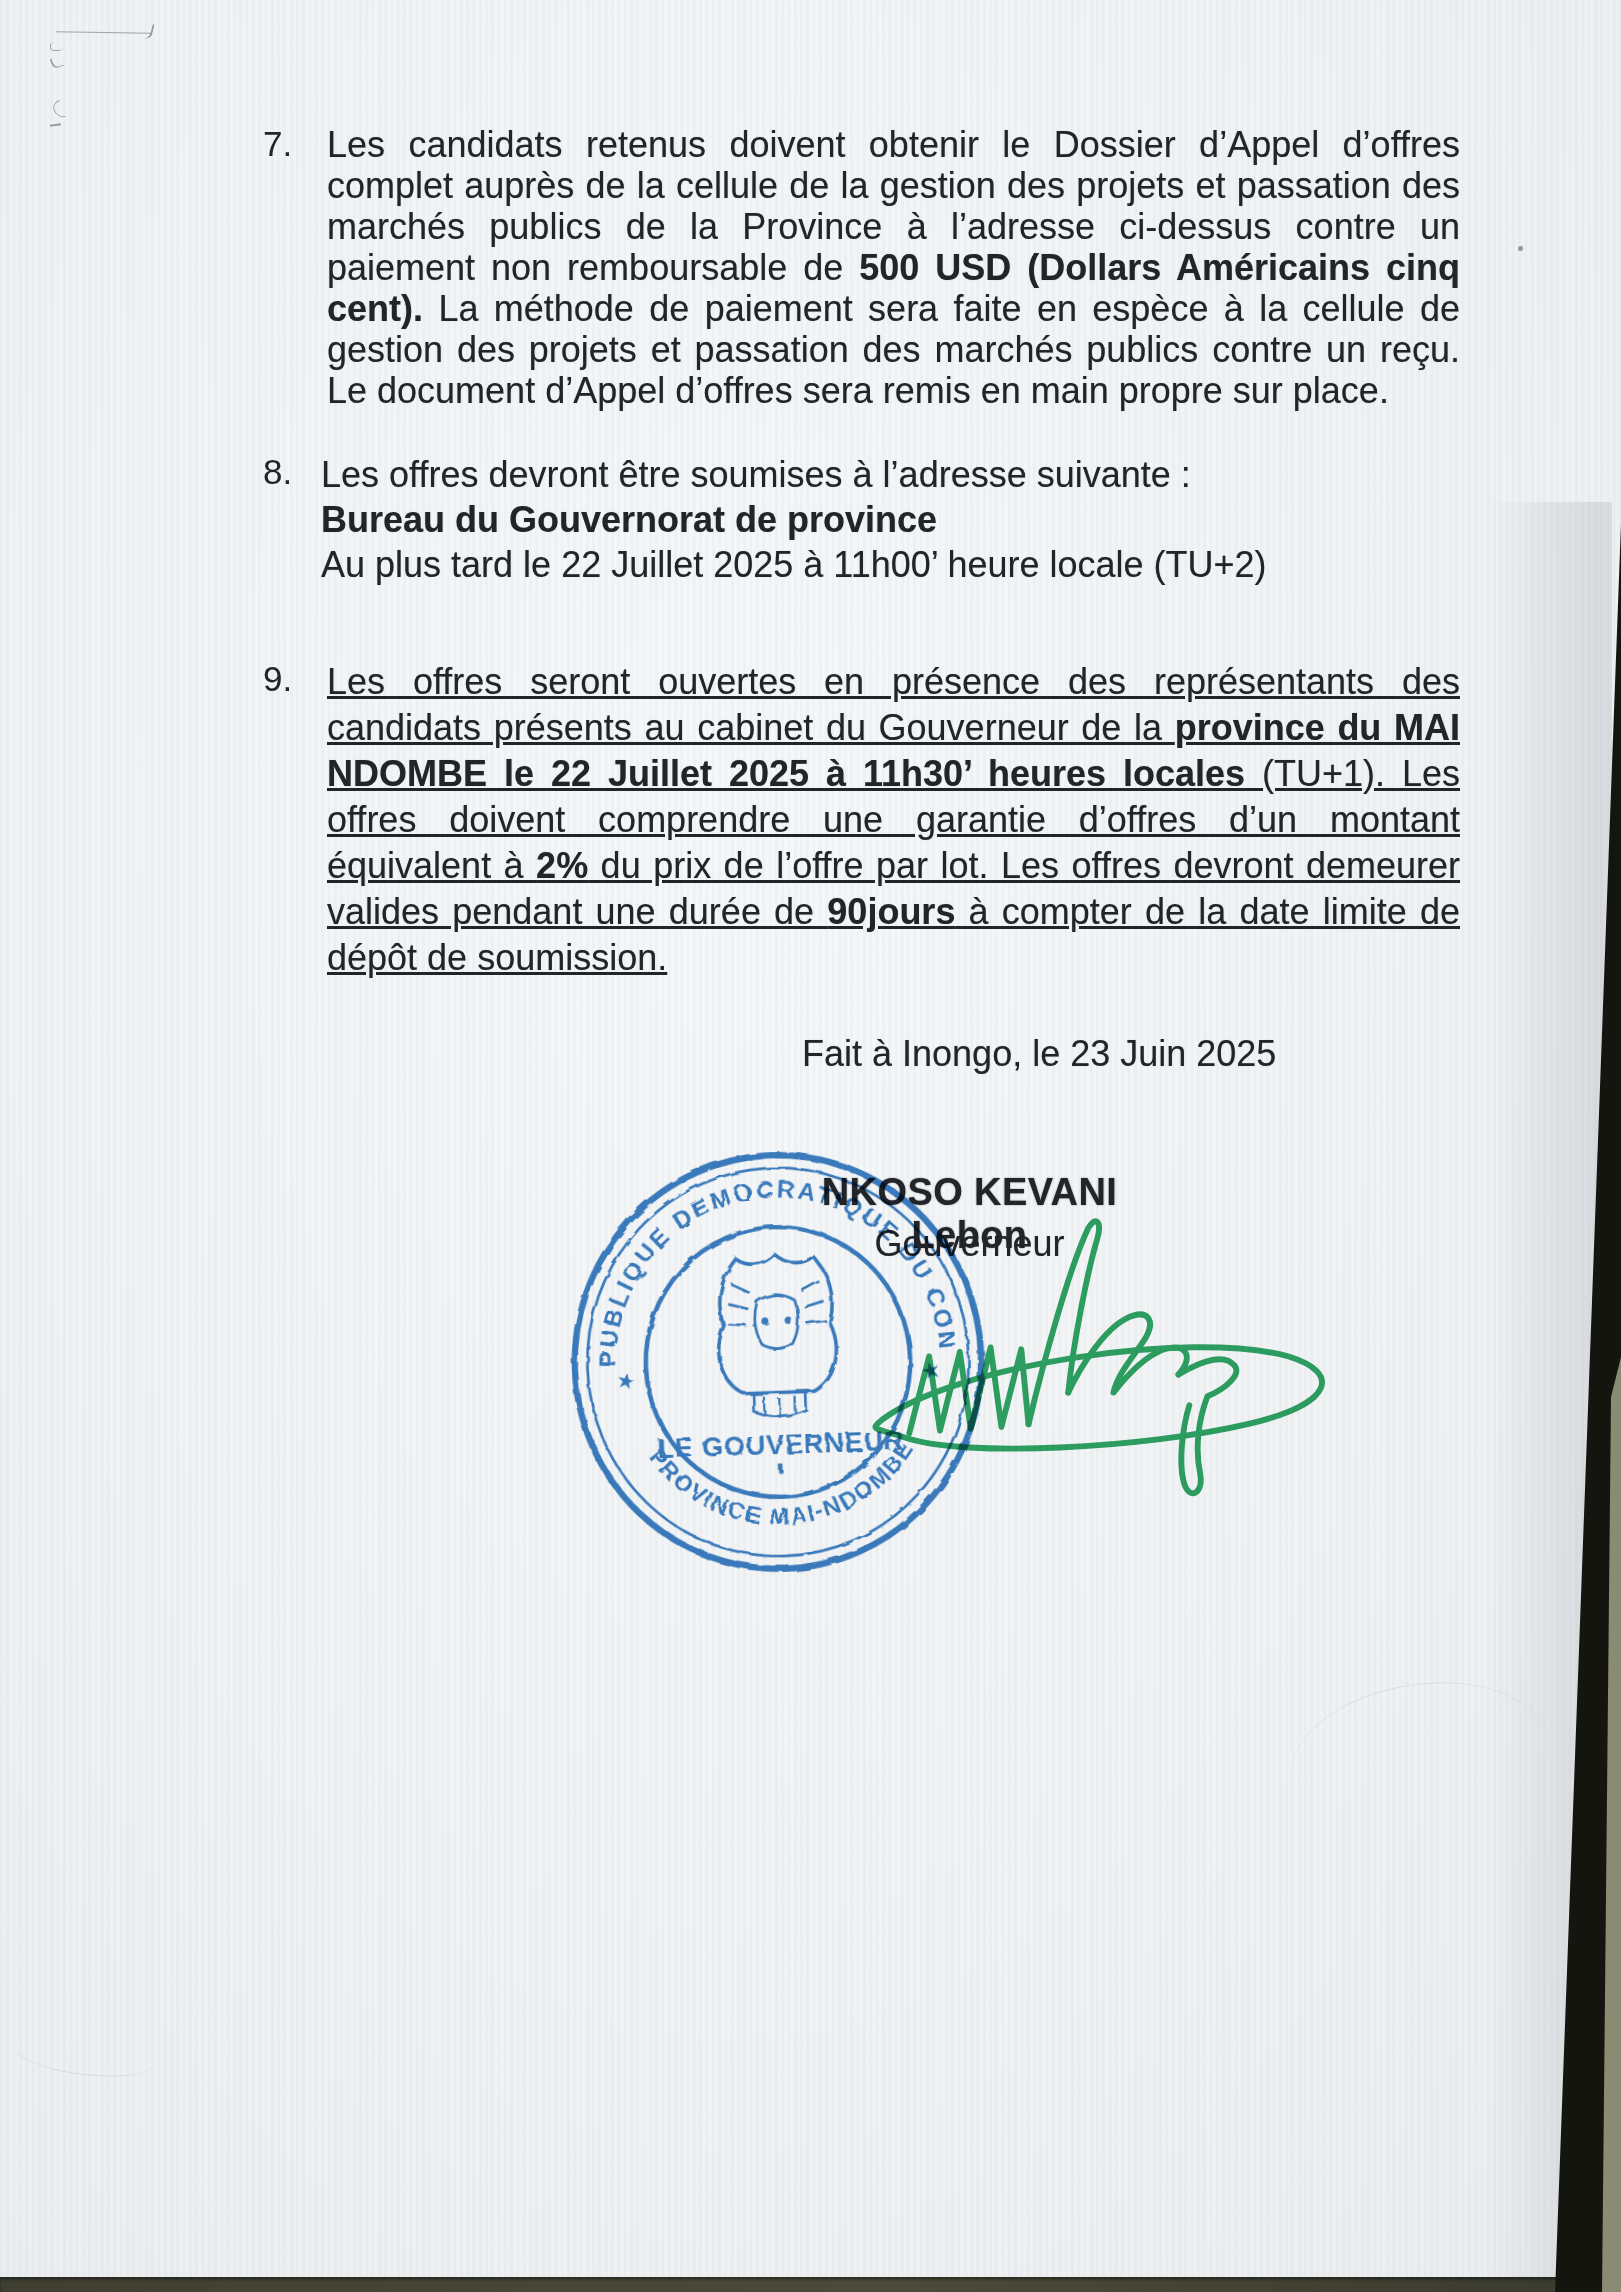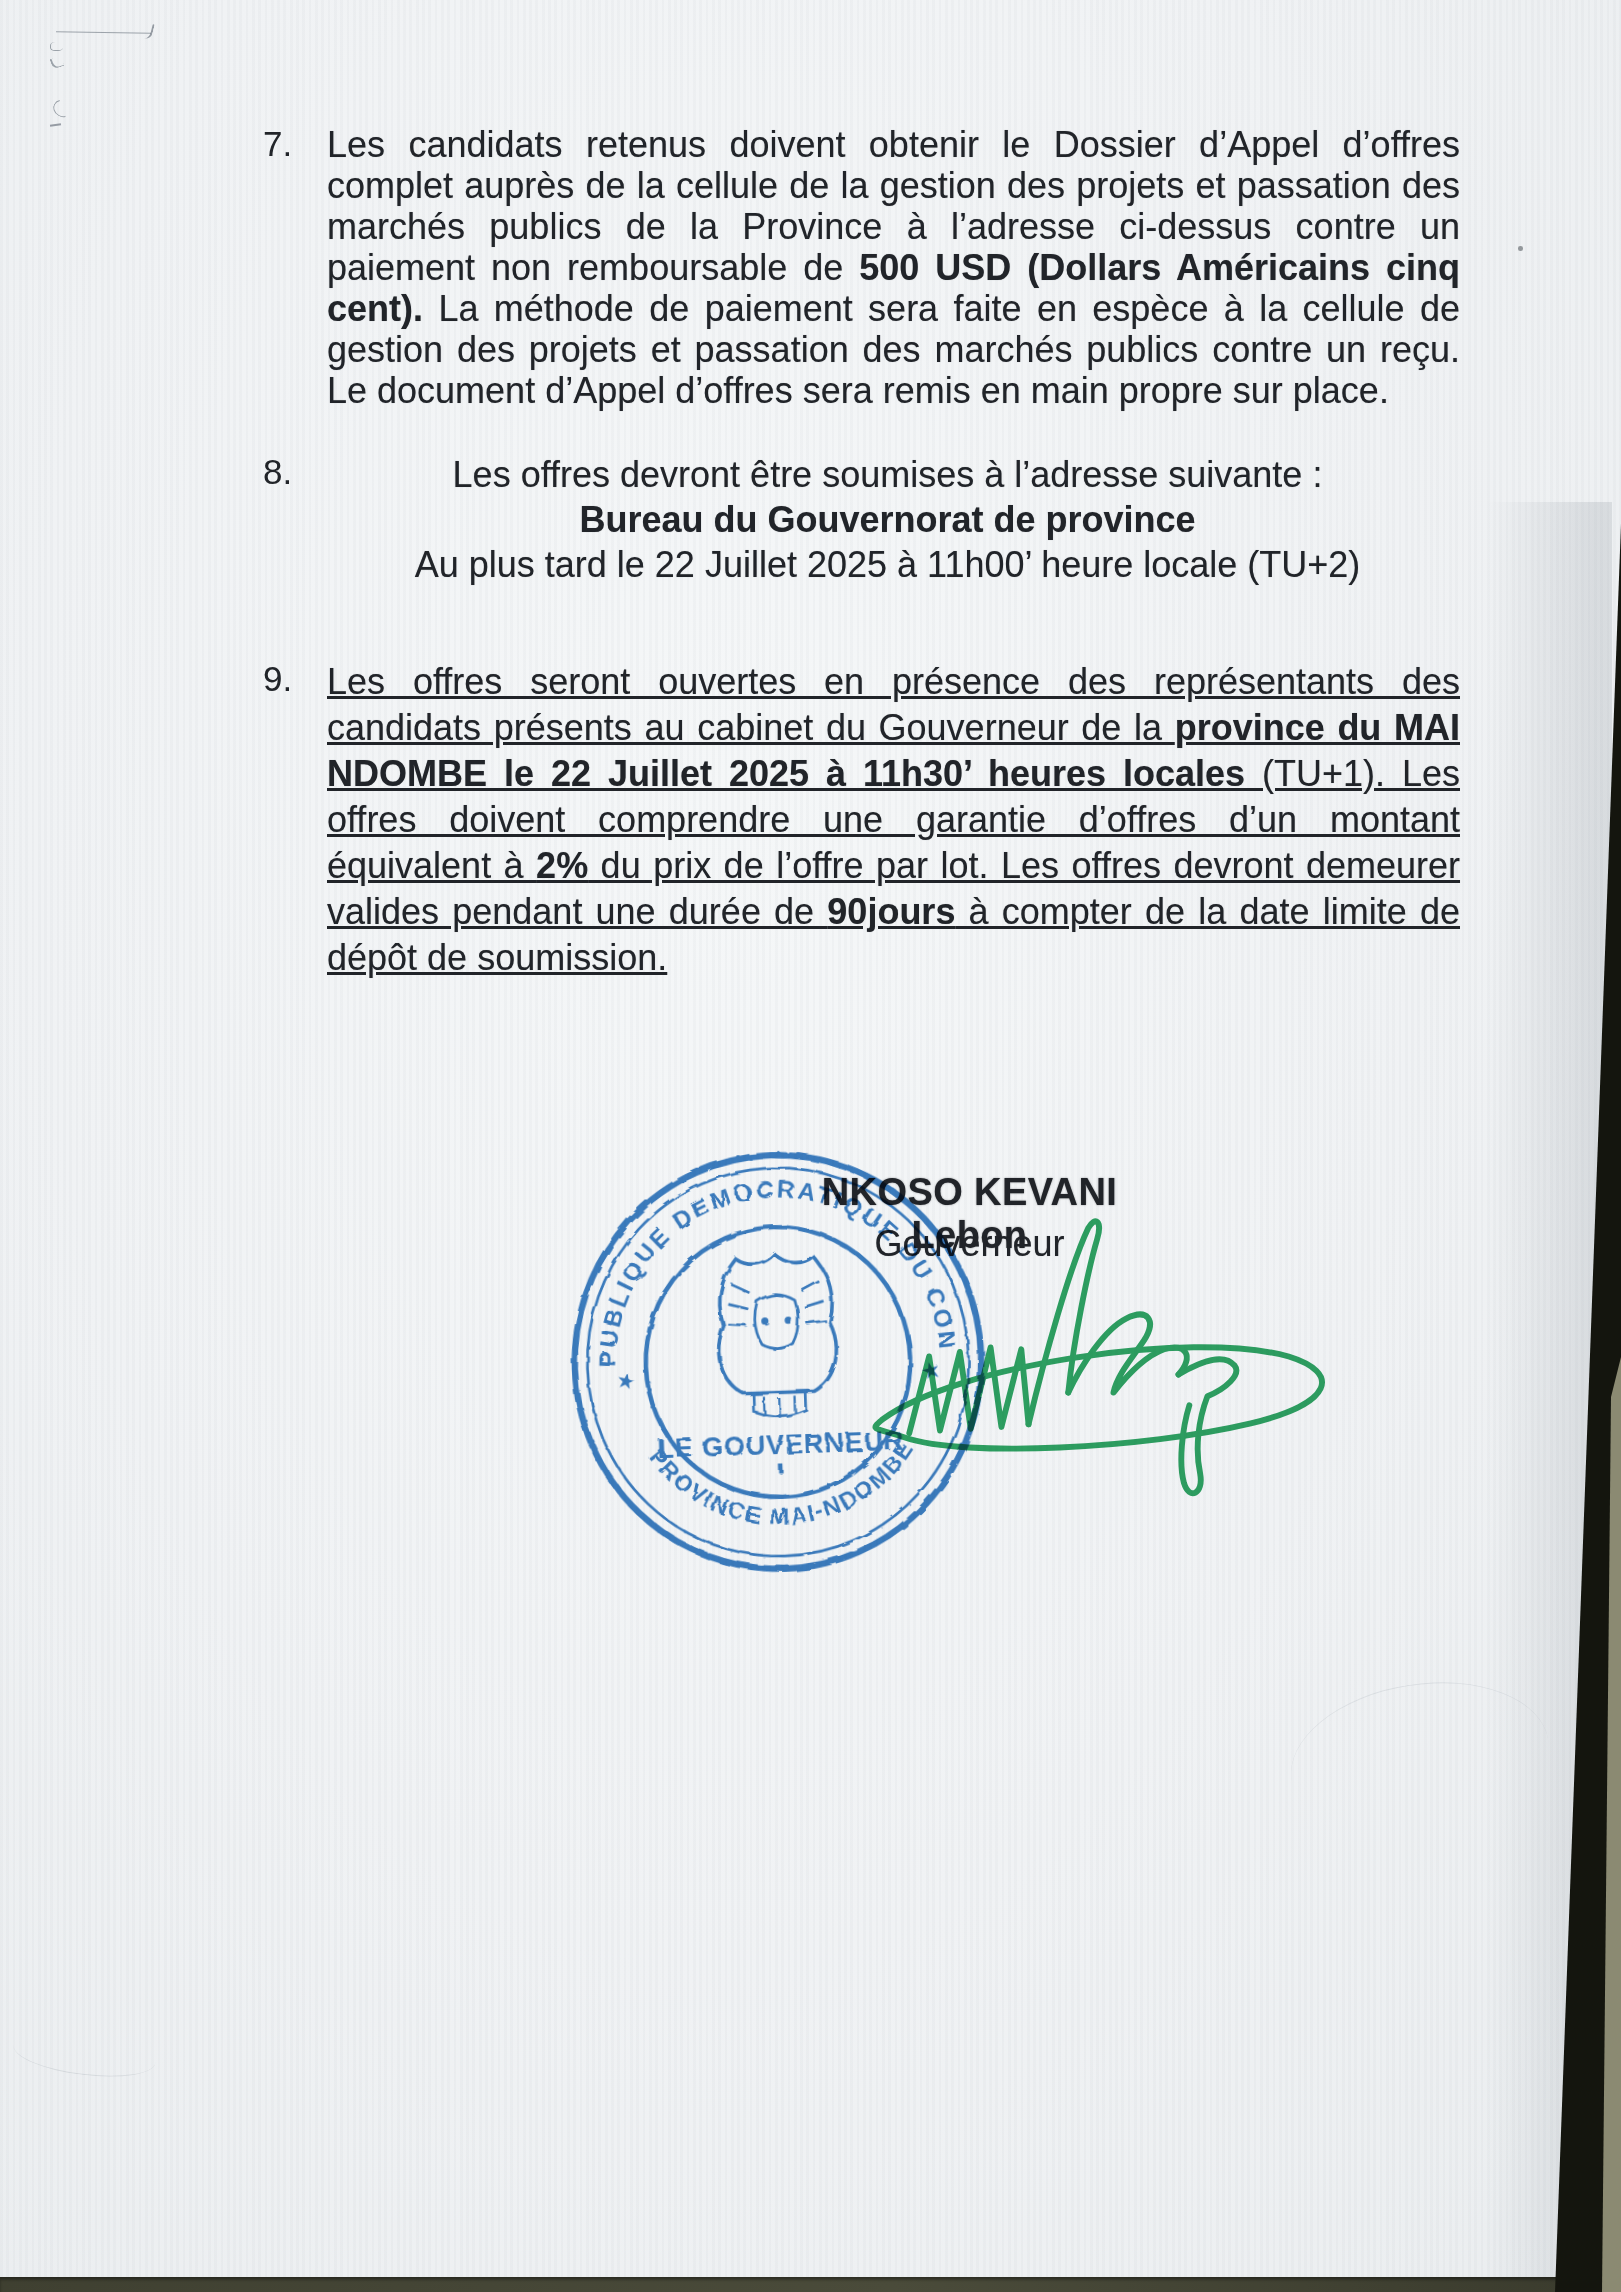--- a/index.html
+++ b/index.html
@@ -16,21 +16,21 @@
     position:absolute;inset:0;pointer-events:none;
     background:repeating-linear-gradient(90deg, rgba(120,130,140,.045) 0 2.7px, rgba(255,255,255,0) 2.7px 6.3px);
   }
   
   .item{position:absolute;left:0;width:1621px;font-size:36px;}
   .num{position:absolute;left:263px;width:52px;font-size:35px;}
   .body{position:absolute;left:321px;width:1133px;
         text-shadow:0 0 0.9px rgba(30,34,40,.35);}
   .justify{text-align:justify;text-align-last:left;margin-left:6px;}
   .lh46{line-height:41px;}
-  .lh50{line-height:45px;text-align:center;}
+  .lh50{line-height:45px;}
   .lh51{line-height:46px;text-decoration:underline;}
   .b{font-weight:bold;}
   .dateline{position:absolute;left:802px;top:1032px;font-size:36px;line-height:43px;
             text-shadow:0 0 0.9px rgba(30,34,40,.35);}
   .sig-name{position:absolute;left:759px;top:1171px;width:421px;text-align:center;
             font-size:38px;font-weight:bold;letter-spacing:0.4px;
             text-shadow:0 0 1.8px rgba(25,28,33,.5);}
   .sig-title{position:absolute;left:759px;top:1223px;width:421px;text-align:center;
              font-size:36px;text-shadow:0 0 0.9px rgba(30,34,40,.35);}
   
@@ -90,20 +90,21 @@
       <div><span class="b">Bureau du Gouvernorat de province</span></div>
       <div><span>Au plus tard le 22 Juillet 2025 à 11h00’ heure locale (TU+2)</span></div>
     </div>
   </div>
 
   <div class="item" style="top:659px">
     <span class="num">9.</span>
     <div class="body justify lh51"><span>Les offres seront ouvertes en présence des représentants des candidats présents au cabinet du Gouverneur de la </span><span class="b">province du MAI NDOMBE le 22 Juillet 2025 à 11h30’ heures locales </span><span>(TU+1). Les offres doivent comprendre une garantie d’offres d’un montant équivalent à </span><span class="b">2%</span><span> du prix de l’offre par lot. Les offres devront demeurer valides pendant une durée de </span><span class="b">90jours</span><span> à compter de la date limite de dépôt de soumission.</span></div>
   </div>
 
+  <div class="dateline">Fait à Inongo, le 23 Juin 2025</div>
 
   <div class="sig-name">NKOSO KEVANI Lebon</div>
   <div class="sig-title">Gouverneur</div>
 
   <svg class="stamp" viewBox="0 0 470 476">
     <defs>
       <path id="arcTop" d="M 55 238 A 180 183 0 1 1 415 238" fill="none"></path>
       <path id="arcBot" d="M 57 238 A 178 181 0 0 0 413 238" fill="none"></path>
       <filter id="stampRough" x="-10%" y="-10%" width="120%" height="120%">
         <feTurbulence type="fractalNoise" baseFrequency="0.05 0.08" numOctaves="2" seed="7" result="n"></feTurbulence>

